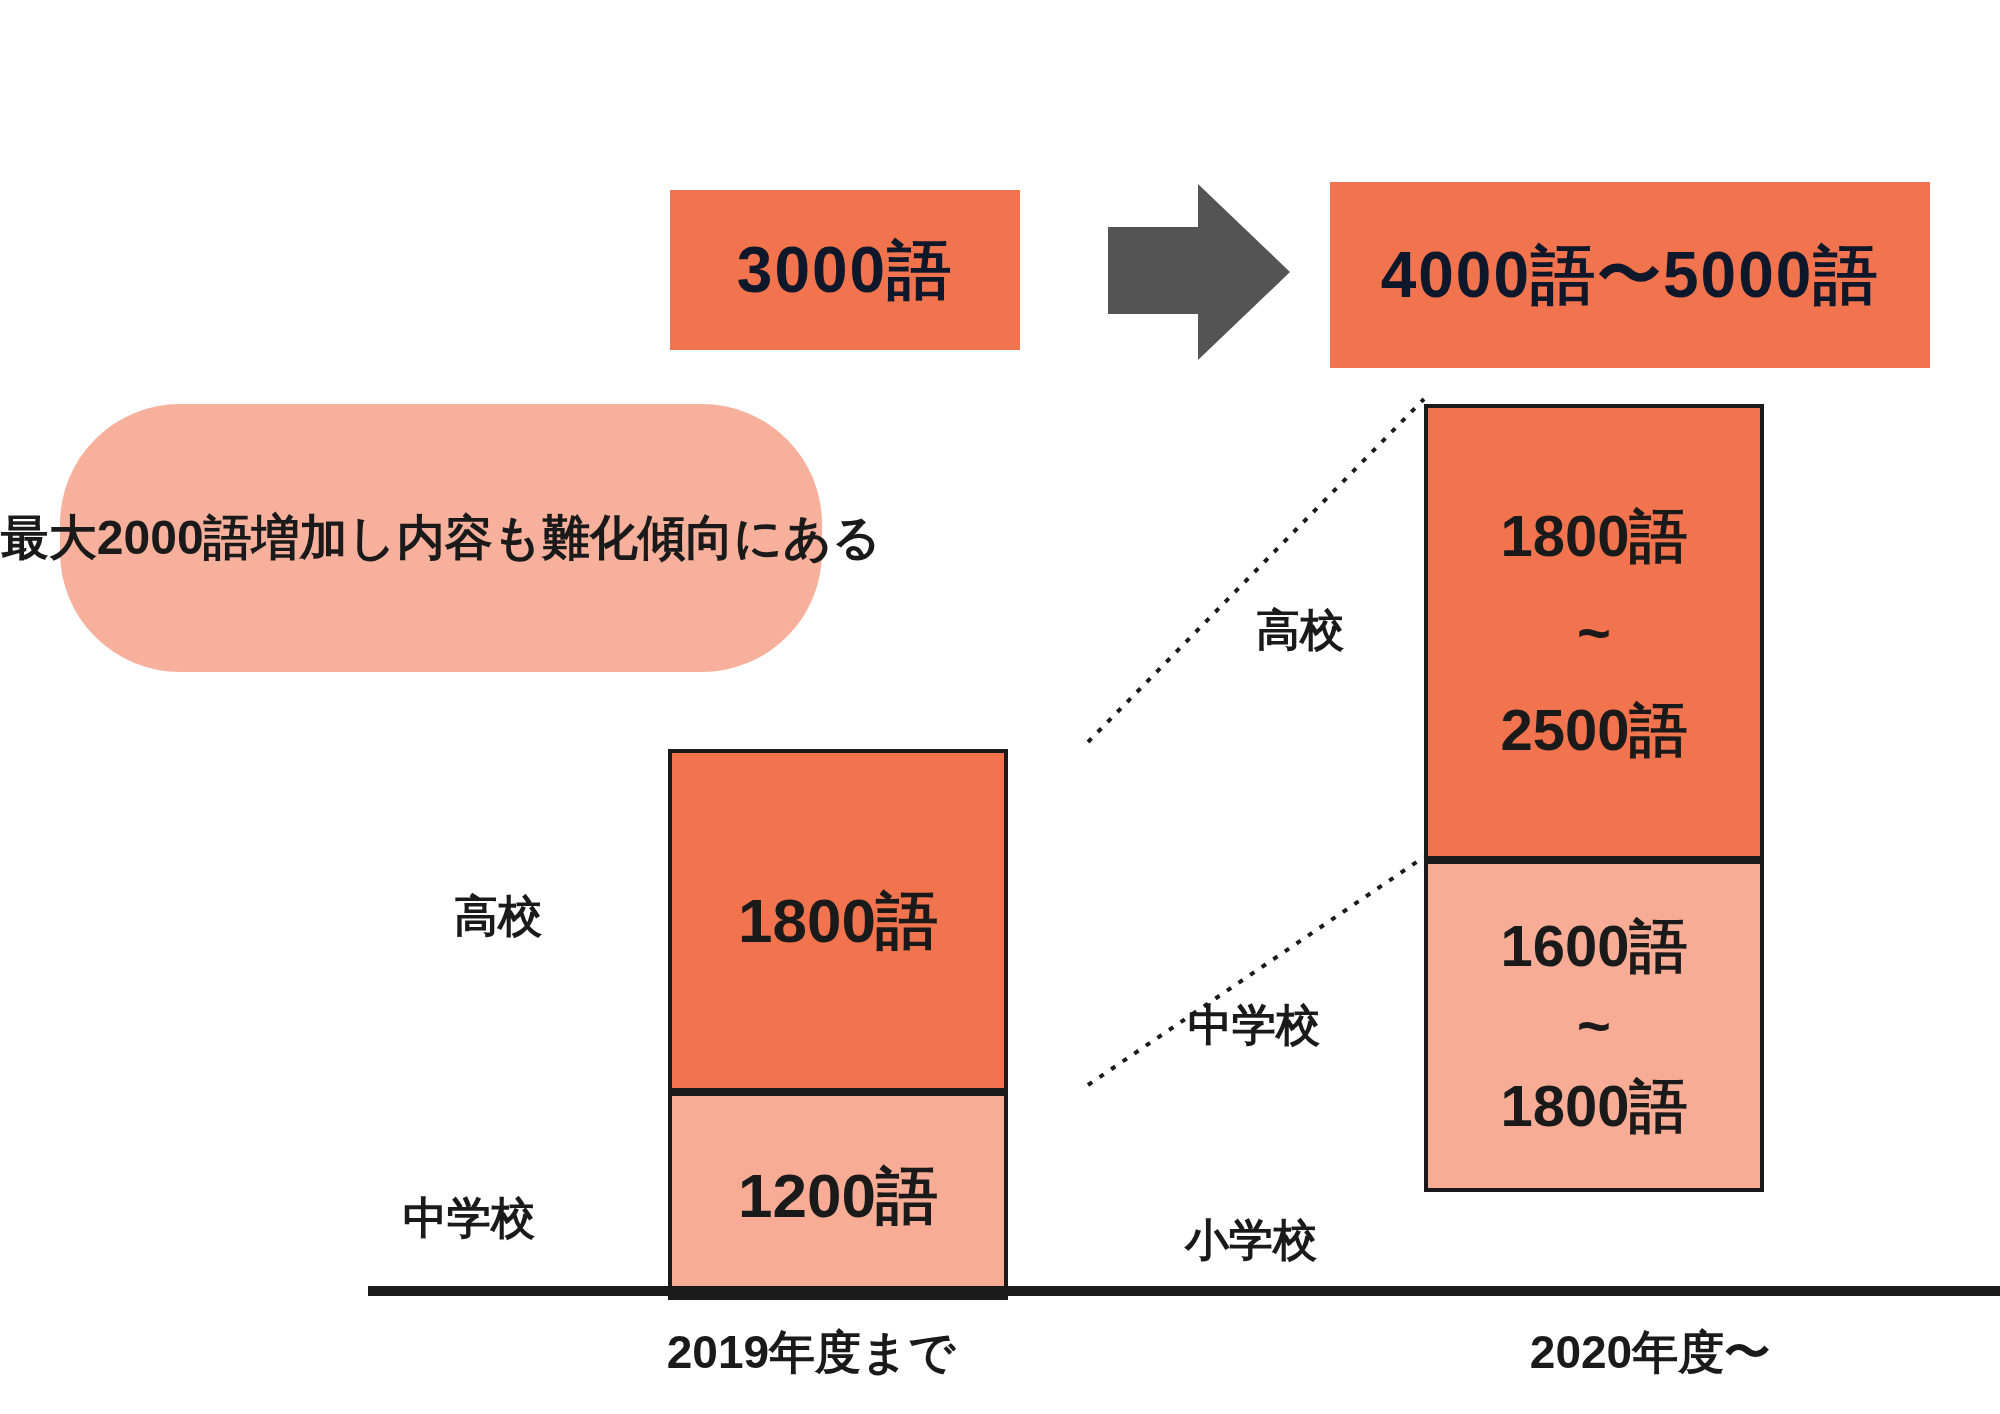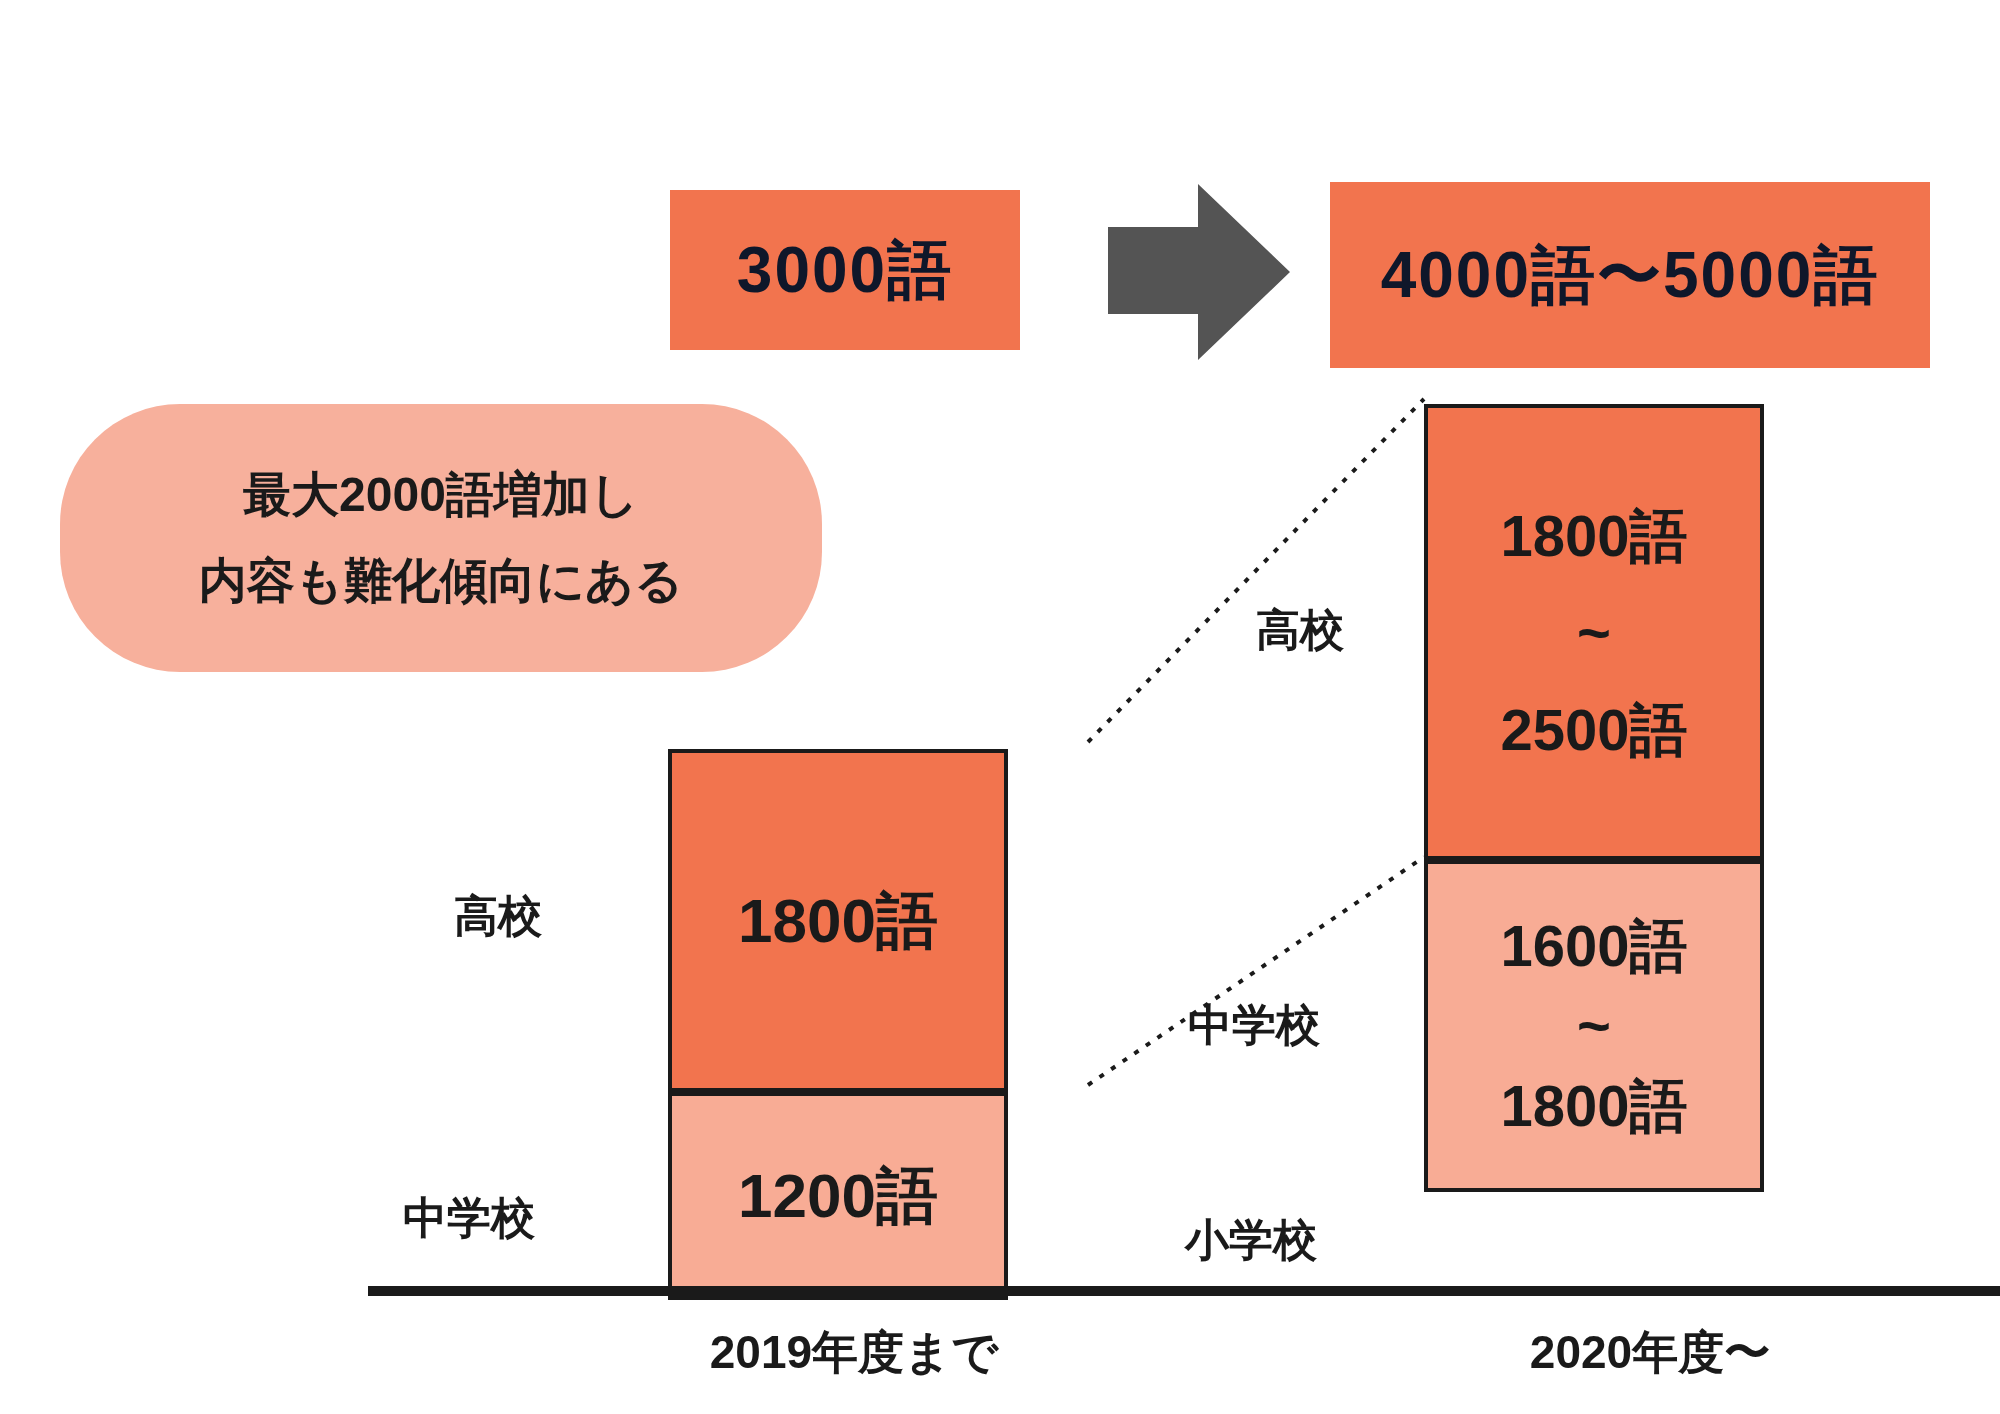--- a/index.html
+++ b/index.html
@@ -6,21 +6,21 @@
   body{width:2000px;height:1414px;position:relative;overflow:hidden;
        font-family:"Liberation Sans","DejaVu Sans",sans-serif;color:#1a1a1a;}
   .abs{position:absolute;}
   
   .total-box{display:flex;align-items:center;justify-content:center;
              background:#F2744E;color:#0f172a;font-weight:bold;font-size:64px;letter-spacing:2px;}
   .box-before{left:670px;top:190px;width:350px;height:160px;}
   .box-after{left:1330px;top:182px;width:600px;height:186px;}
   
   .callout{left:60px;top:404px;width:762px;height:268px;background:#F7B09C;border-radius:120px;
-           display:flex;flex-direction:column;align-items:center;justify-content:center;}
+           display:flex;flex-direction:row;align-items:center;justify-content:center;}
   .callout div{font-size:48px;font-weight:bold;line-height:86px;white-space:nowrap;}
   
   .bar{width:340px;margin-top:7px;}
   .seg{box-sizing:border-box;border:4px solid #1a1a1a;display:flex;flex-direction:column;
        align-items:center;justify-content:center;text-align:center;}
   .seg .val{font-size:62px;font-weight:bold;white-space:nowrap;}
   .seg-dark{background:#F2744E;}
   .seg-light{background:#F8AC95;}
   .seg-yellow{background:#FBD79B;}
   .bar-left{left:668px;top:742px;}
@@ -36,21 +36,21 @@
   
   .side-label{font-size:44px;font-weight:bold;text-align:left;line-height:48px;white-space:nowrap;}
   .lbl-hs-left{left:454px;top:892px;width:200px;}
   .lbl-jhs-left{left:403px;top:1194px;width:300px;}
   .lbl-hs-right{left:1256px;top:606px;width:200px;}
   .lbl-jhs-right{left:1188px;top:1001px;width:300px;}
   .lbl-es-right{left:1185px;top:1216px;width:300px;}
   
   .baseline{left:368px;top:1286px;width:1632px;height:10px;background:#1a1a1a;}
   .axis-label{font-size:46px;font-weight:600;text-align:center;line-height:52px;white-space:nowrap;}
-  .axis-2019{left:554px;top:1326px;width:600px;}
+  .axis-2019{left:511px;top:1326px;width:600px;}
   .axis-2020{left:1350px;top:1326px;width:600px;}
   
   .overlay{left:0;top:0;width:2000px;height:1414px;pointer-events:none;}
   .arrow-wrap{left:1100px;top:180px;width:200px;height:185px;}
 </style>
 </head>
 <body>
 
 <div class="abs total-box box-before">
   <span>3000語</span>

